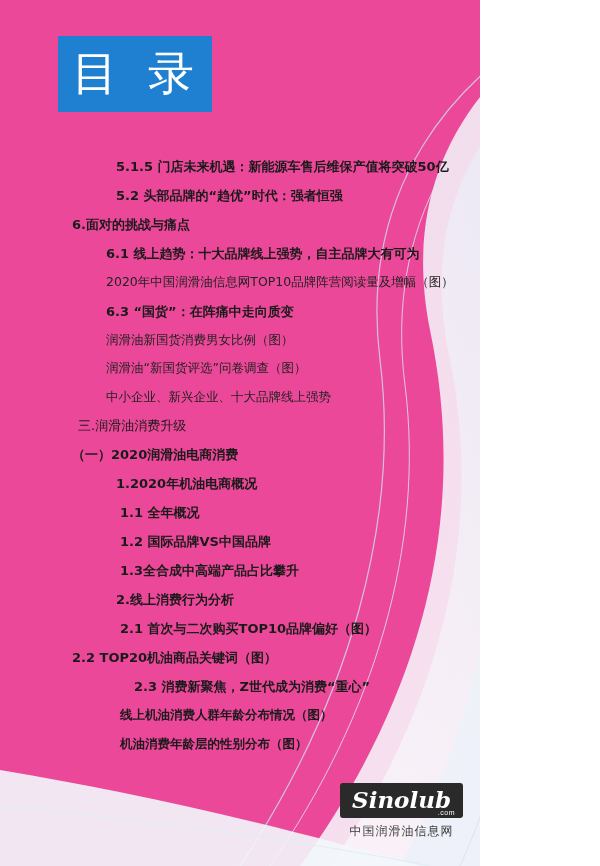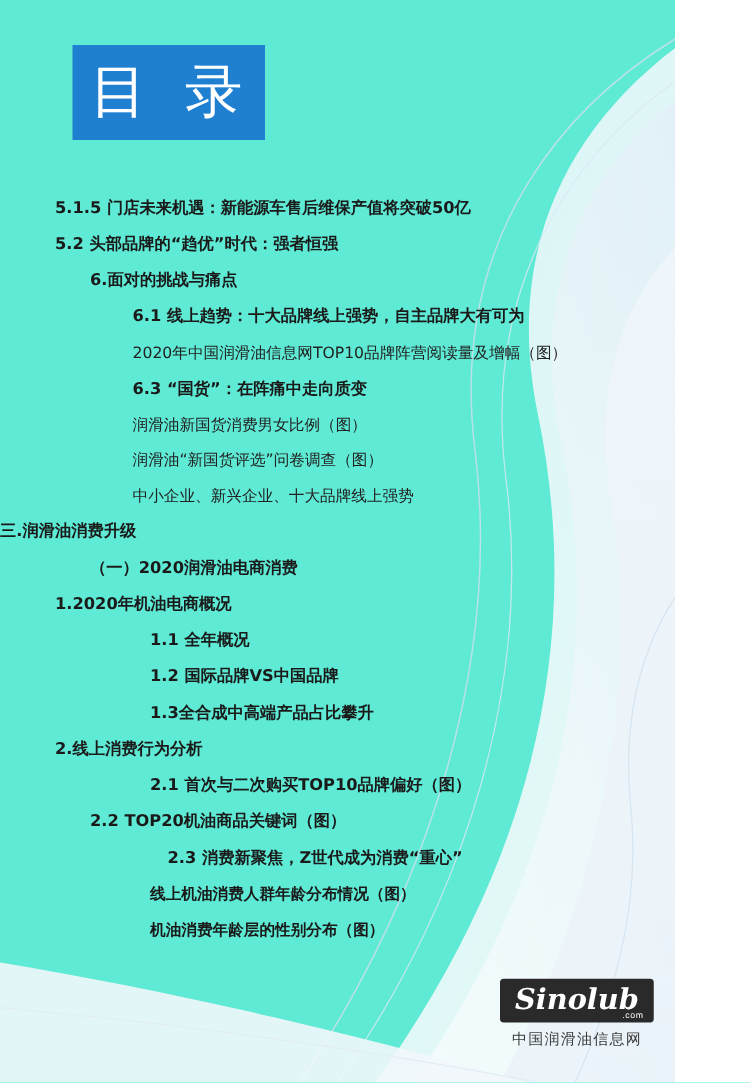--- a/index.html
+++ b/index.html
@@ -9,23 +9,23 @@
   body {
     width: 600px;
     height: 866px;
     background: #ffffff;
     font-family: "Liberation Sans", sans-serif;
     overflow: hidden;
     position: relative;
   }
   .page {
     position: relative;
-    width: 540px;
+    width: 480px;
     height: 866px;
-    background: #5eead4;
+    background: #ec4899;
     overflow: hidden;
   }
   
   .swoosh-layer {
     position: absolute;
     inset: 0;
     pointer-events: none;
     z-index: 0;
   }
   
@@ -63,33 +63,35 @@
   }
   .toc-row {
     color: #1a1a1a;
     font-family: "DejaVu Sans", "Liberation Sans", sans-serif;
     white-space: nowrap;
     line-height: 1.0;
   }
   .lvl-a { 
     font-weight: bold;
     font-size: 13px;
-    padding-left: 44px;
+    padding-left: 116px;
     margin-bottom: 16px;
   }
   .lvl-b { 
     font-weight: bold;
     font-size: 13px;
     padding-left: 106px;
     margin-bottom: 16px;
   }
   .lvl-c { 
-    font-weight: bold;
-    font-size: 13px;
-    margin-bottom: 16px;
+    font-weight: normal;
+    font-size: 13px;
+    padding-left: 58px;
+    margin-bottom: 16px;
+    margin-left: 20px;
   }
   .lvl-c2 {
     font-weight: bold;
     font-size: 13px;
     padding-left: 72px;
     margin-bottom: 16px;
   }
   .lvl-d { 
     font-weight: normal;
     font-size: 12.5px;

